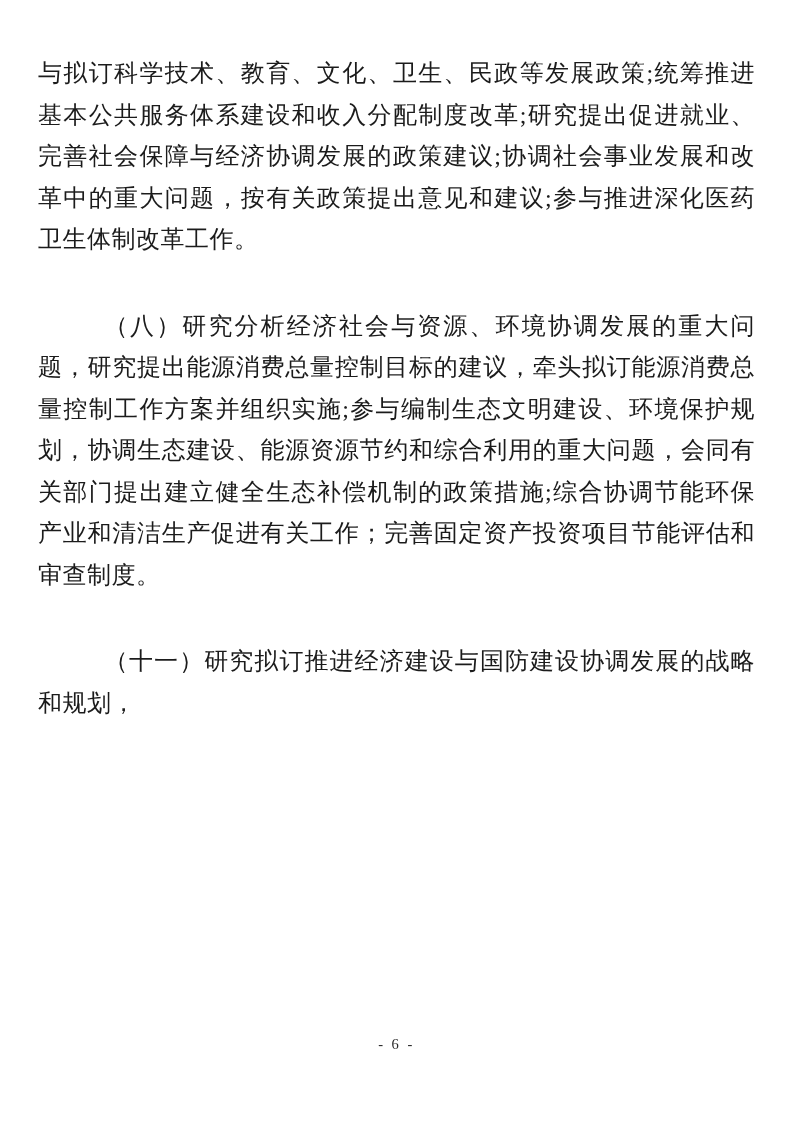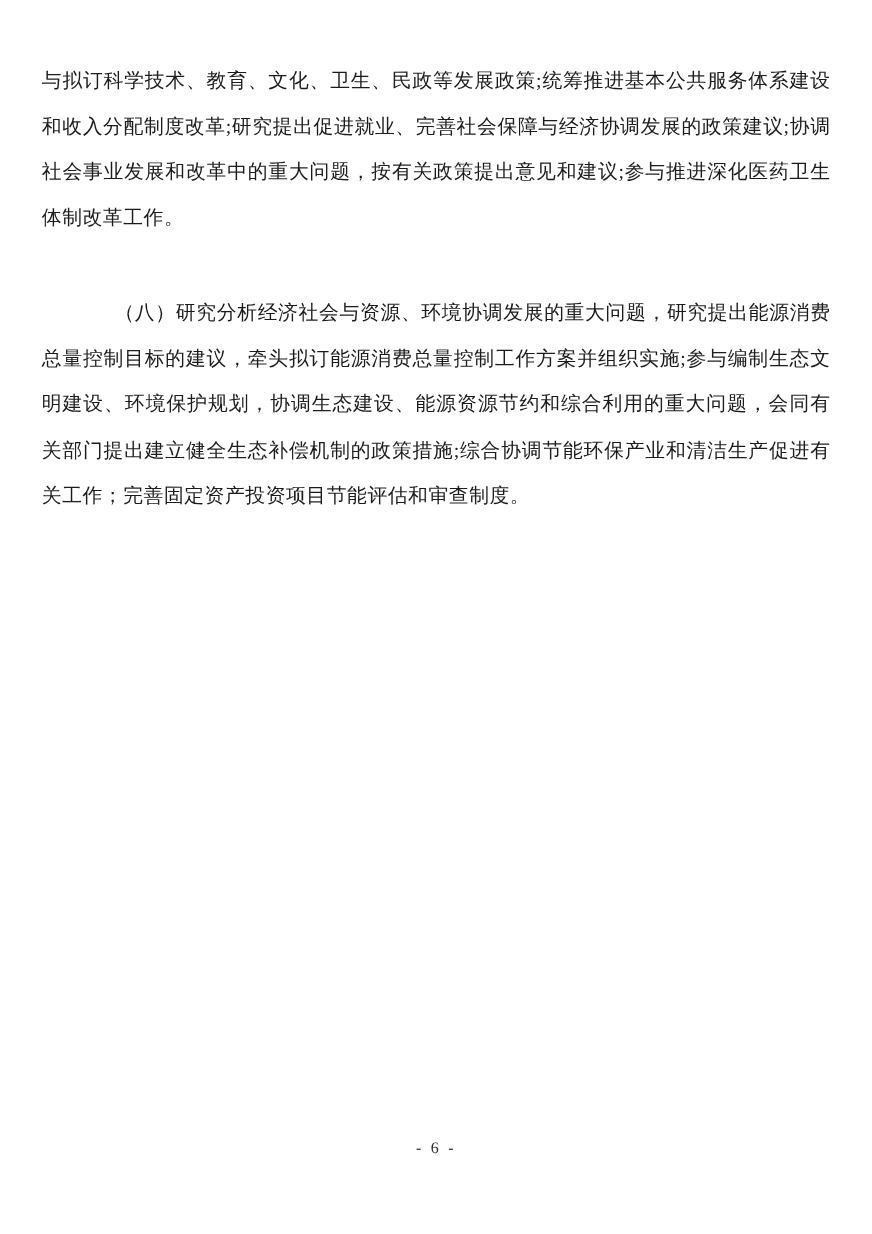--- a/index.html
+++ b/index.html
@@ -20,21 +20,21 @@
     left: 0;
     width: 793px;
     height: 1122px;
     background: #ffffff;
   }
   .doc-body {
     padding: 53px 38px 0 38px;
   }
   .doc-body p {
     margin: 45px 0 0 0;
-    font-size: 18px;
+    font-size: 24px;
     line-height: 41.5px;
     letter-spacing: 0.5px;
     color: #1b1b1b;
     text-align: justify;
     text-justify: inter-character;
   }
   .doc-body p:first-child {
     margin-top: 0;
   }
   .doc-body p.indent {
@@ -53,16 +53,17 @@
     font-family: "Liberation Serif", "DejaVu Serif", serif;
   }
 </style>
 </head>
 <body>
 
 <div class="doc-page">
   <div class="doc-body">
     <p>与拟订科学技术、教育、文化、卫生、民政等发展政策;统筹推进基本公共服务体系建设和收入分配制度改革;研究提出促进就业、完善社会保障与经济协调发展的政策建议;协调社会事业发展和改革中的重大问题，按有关政策提出意见和建议;参与推进深化医药卫生体制改革工作。</p>
     <p class="indent">（八）研究分析经济社会与资源、环境协调发展的重大问题，研究提出能源消费总量控制目标的建议，牵头拟订能源消费总量控制工作方案并组织实施;参与编制生态文明建设、环境保护规划，协调生态建设、能源资源节约和综合利用的重大问题，会同有关部门提出建立健全生态补偿机制的政策措施;综合协调节能环保产业和清洁生产促进有关工作；完善固定资产投资项目节能评估和审查制度。</p>
+    <p class="indent">（十一）研究拟订推进经济建设与国防建设协调发展的战略和规划，</p>
   </div>
 
   <div class="page-footer">- 6 -</div>
 </div>
 
 </body></html>

